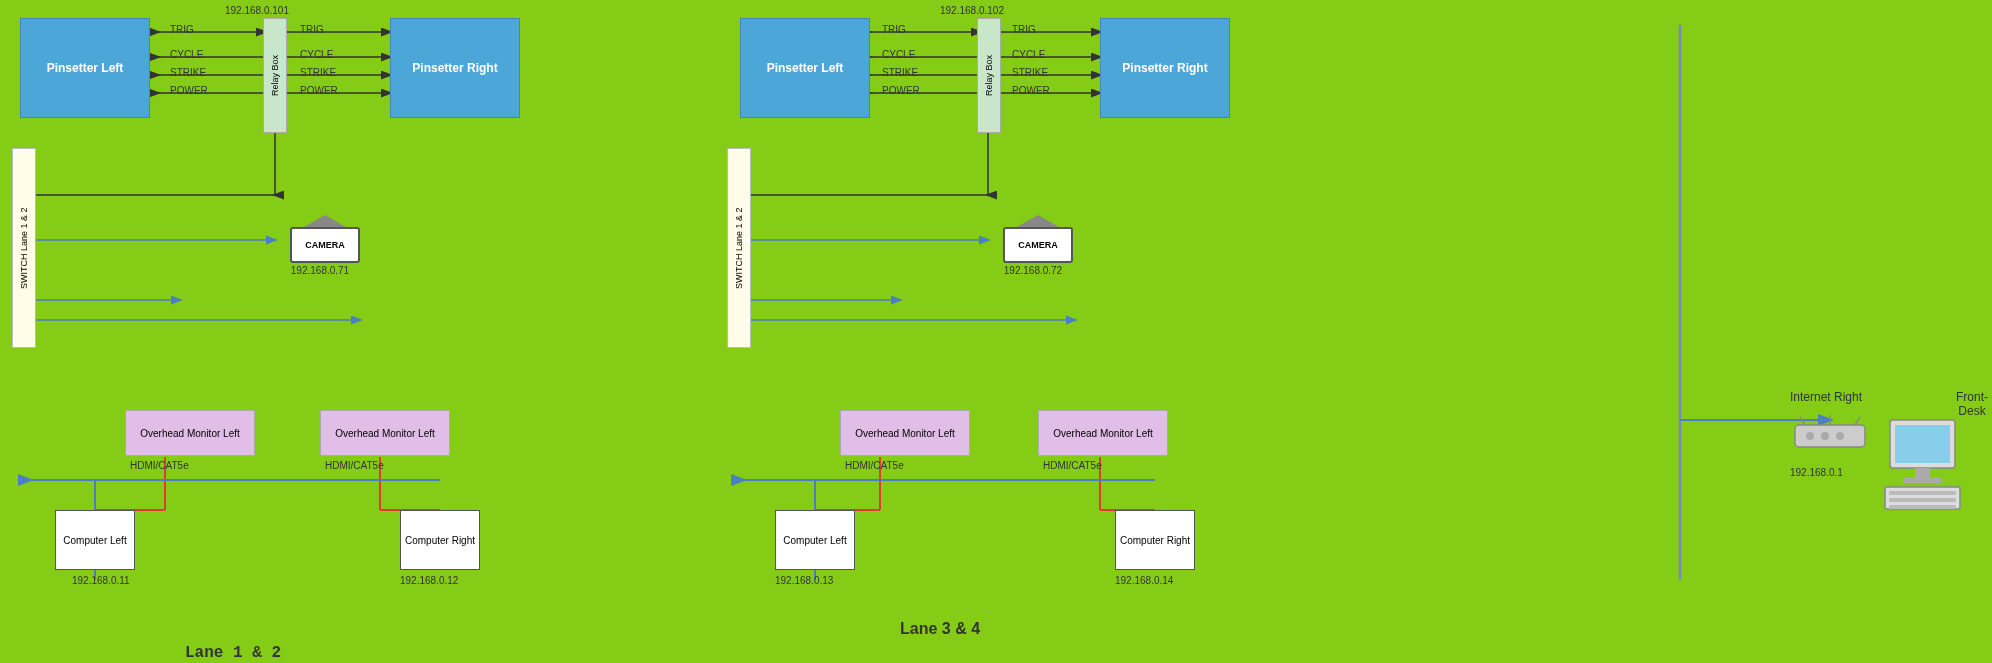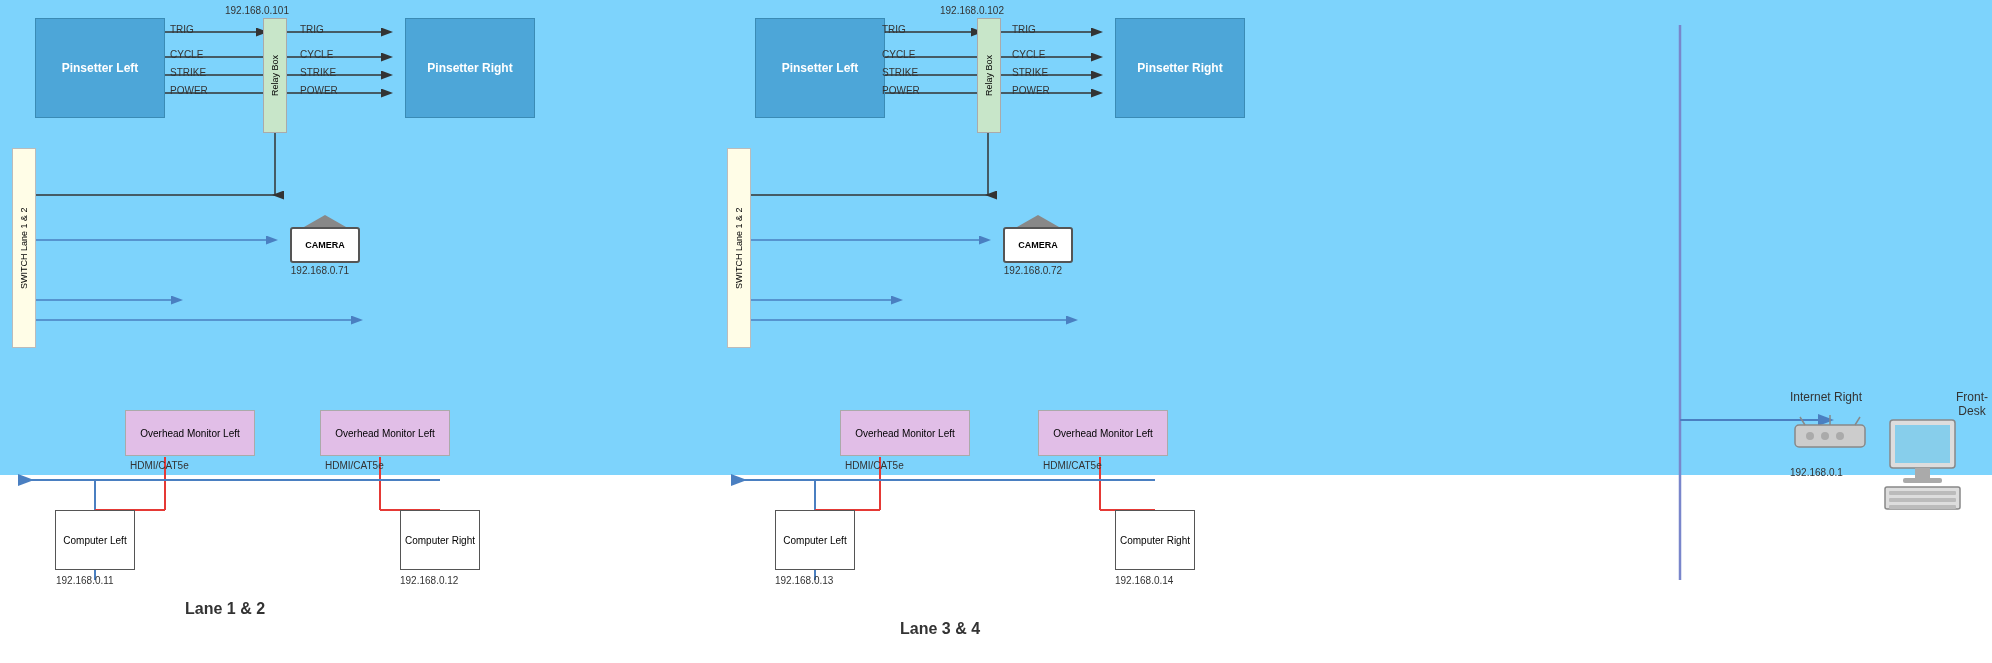--- a/index.html
+++ b/index.html
@@ -8,36 +8,35 @@
       font-family: Arial, sans-serif;
       font-size: 11px;
       width: 1992px;
       height: 663px;
       overflow: hidden;
       position: relative;
     }
     .diagram-container {
       position: relative;
       width: 1992px;
-      height: 475px;
-      background: #7dd3fc;
+      height: 663px;
+      background: #84cc16;
     }
     
     .pinsetter {
       position: absolute;
       background: #4da6d8;
       color: white;
       font-weight: bold;
       font-size: 12px;
       display: flex;
       align-items: center;
       justify-content: center;
       text-align: right;
       border: 1px solid #3a8bb5;
-      margin-left: 15px;
     }
     
     .relay-box {
       position: absolute;
       background: #c8e6c9;
       border: 1px solid #aaa;
       display: flex;
       align-items: center;
       justify-content: center;
       font-size: 9px;
@@ -257,24 +256,24 @@
   <div class="label" style="left:325px;top:460px;">HDMI/CAT5e</div>
 
   <div class="computer-box" style="left:55px;top:510px;width:80px;height:60px;">
     <span>Computer Left</span>
   </div>
 
   <div class="computer-box" style="left:400px;top:510px;width:80px;height:60px;">
     <span>Computer Right</span>
   </div>
 
-  <div class="label" style="left:56px;top:575px;">192.168.0.11</div>
+  <div class="label" style="left:72px;top:575px;">192.168.0.11</div>
   <div class="label" style="left:400px;top:575px;">192.168.0.12</div>
 
-  <div class="label-bold" style="left:185px;top:600px;">Lane 1 &amp; 2</div>
+  <div class="label-bold" style="left:185px;top:644px;font-family:Liberation Mono, monospace;">Lane 1 &amp; 2</div>
 
   <div class="label" style="left:940px;top:5px;">192.168.0.102</div>
 
   <div class="pinsetter" style="left:740px;top:18px;width:130px;height:100px;">
     <span>Pinsetter Left</span>
   </div>
 
   <div class="pinsetter" style="left:1100px;top:18px;width:130px;height:100px;">
     <span>Pinsetter Right</span>
   </div>

